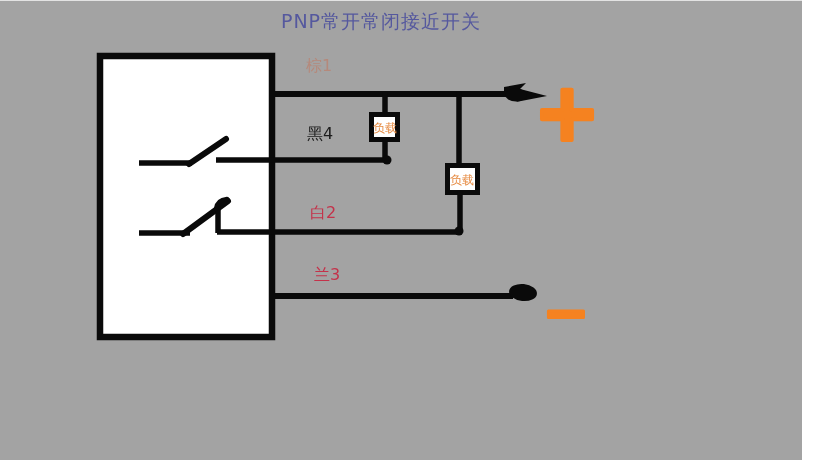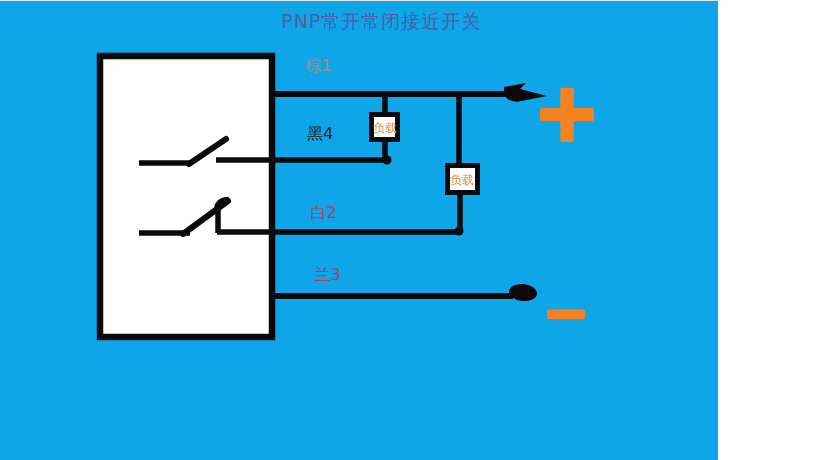--- a/index.html
+++ b/index.html
@@ -3,23 +3,23 @@
 <meta charset="utf-8">
 <style>
   html, body {
     margin: 0;
     padding: 0;
     background: #ffffff;
     font-family: "DejaVu Sans", "Liberation Sans", sans-serif;
   }
   .stage {
     position: relative;
-    width: 718px;
+    width: 802px;
     height: 460px;
-    background: #0ea5e9;
+    background: #a3a3a3;
     overflow: hidden;
     border-top: 1px solid #e3e3e3;
   }
   svg { display: block; }
   .wire   { stroke: #0a0a0a; fill: none; }
   .title-text {
     font-size: 19px;
     letter-spacing: 1px;
   }
   .wire-label { font-size: 16px; }

